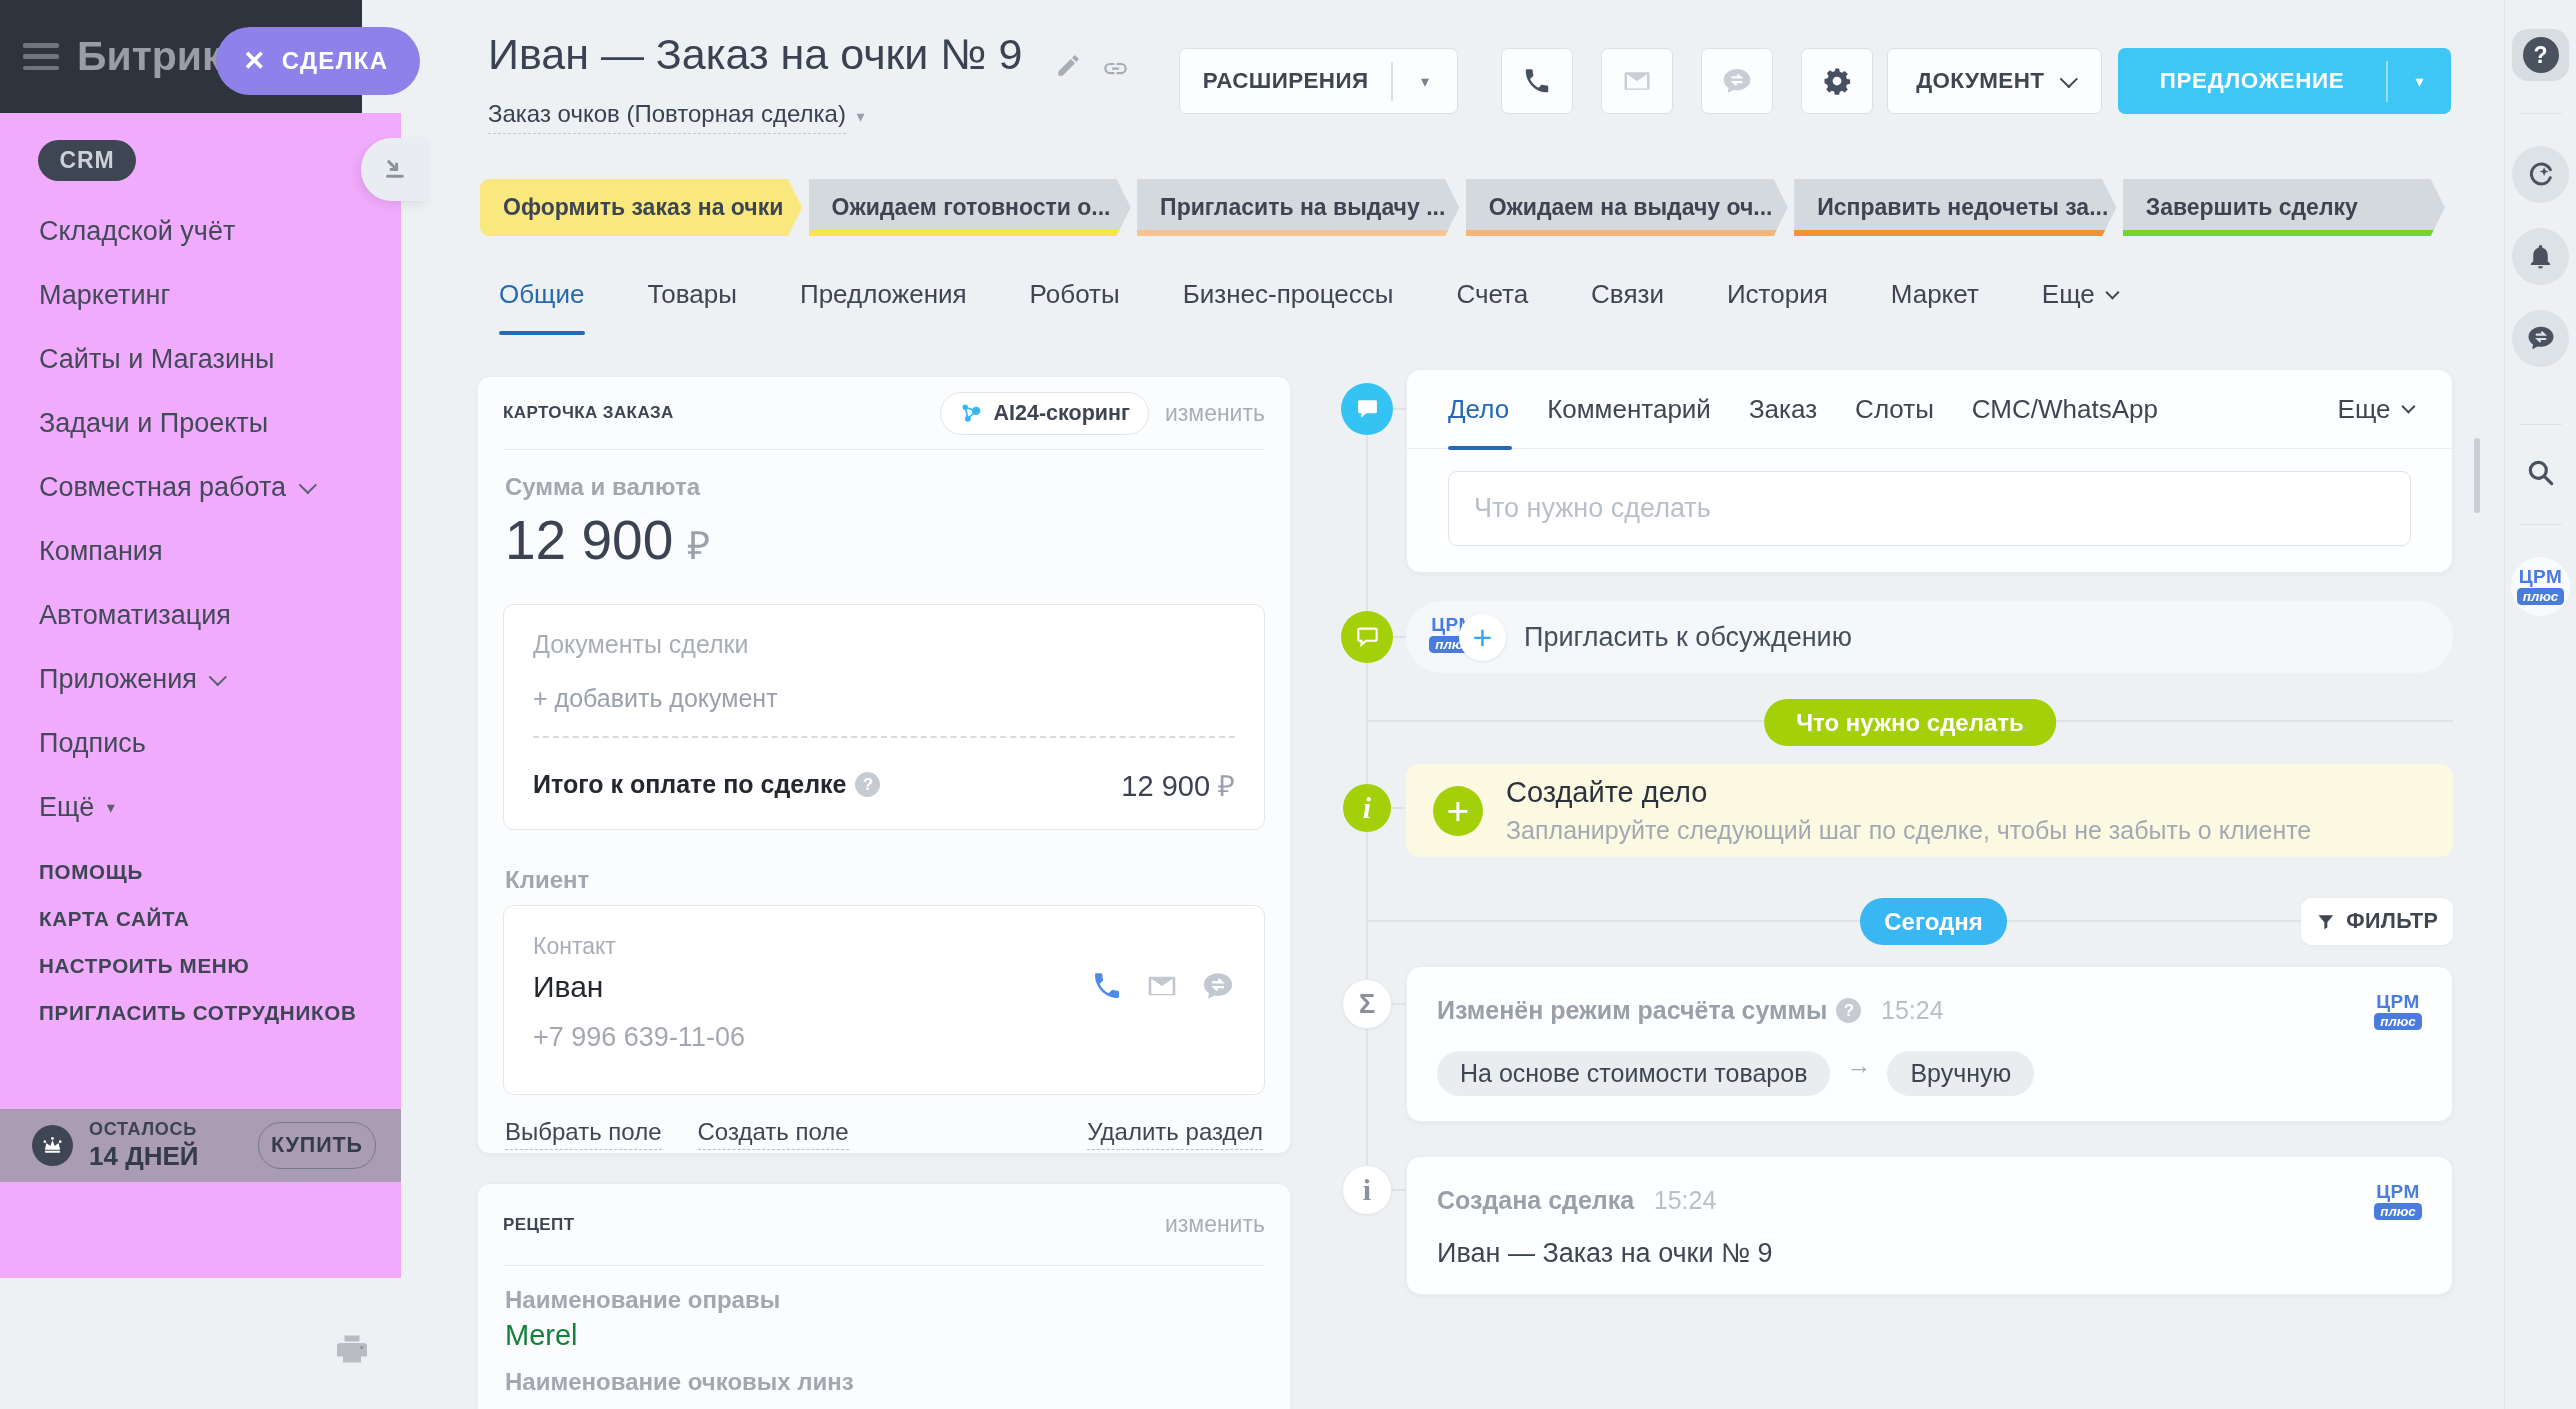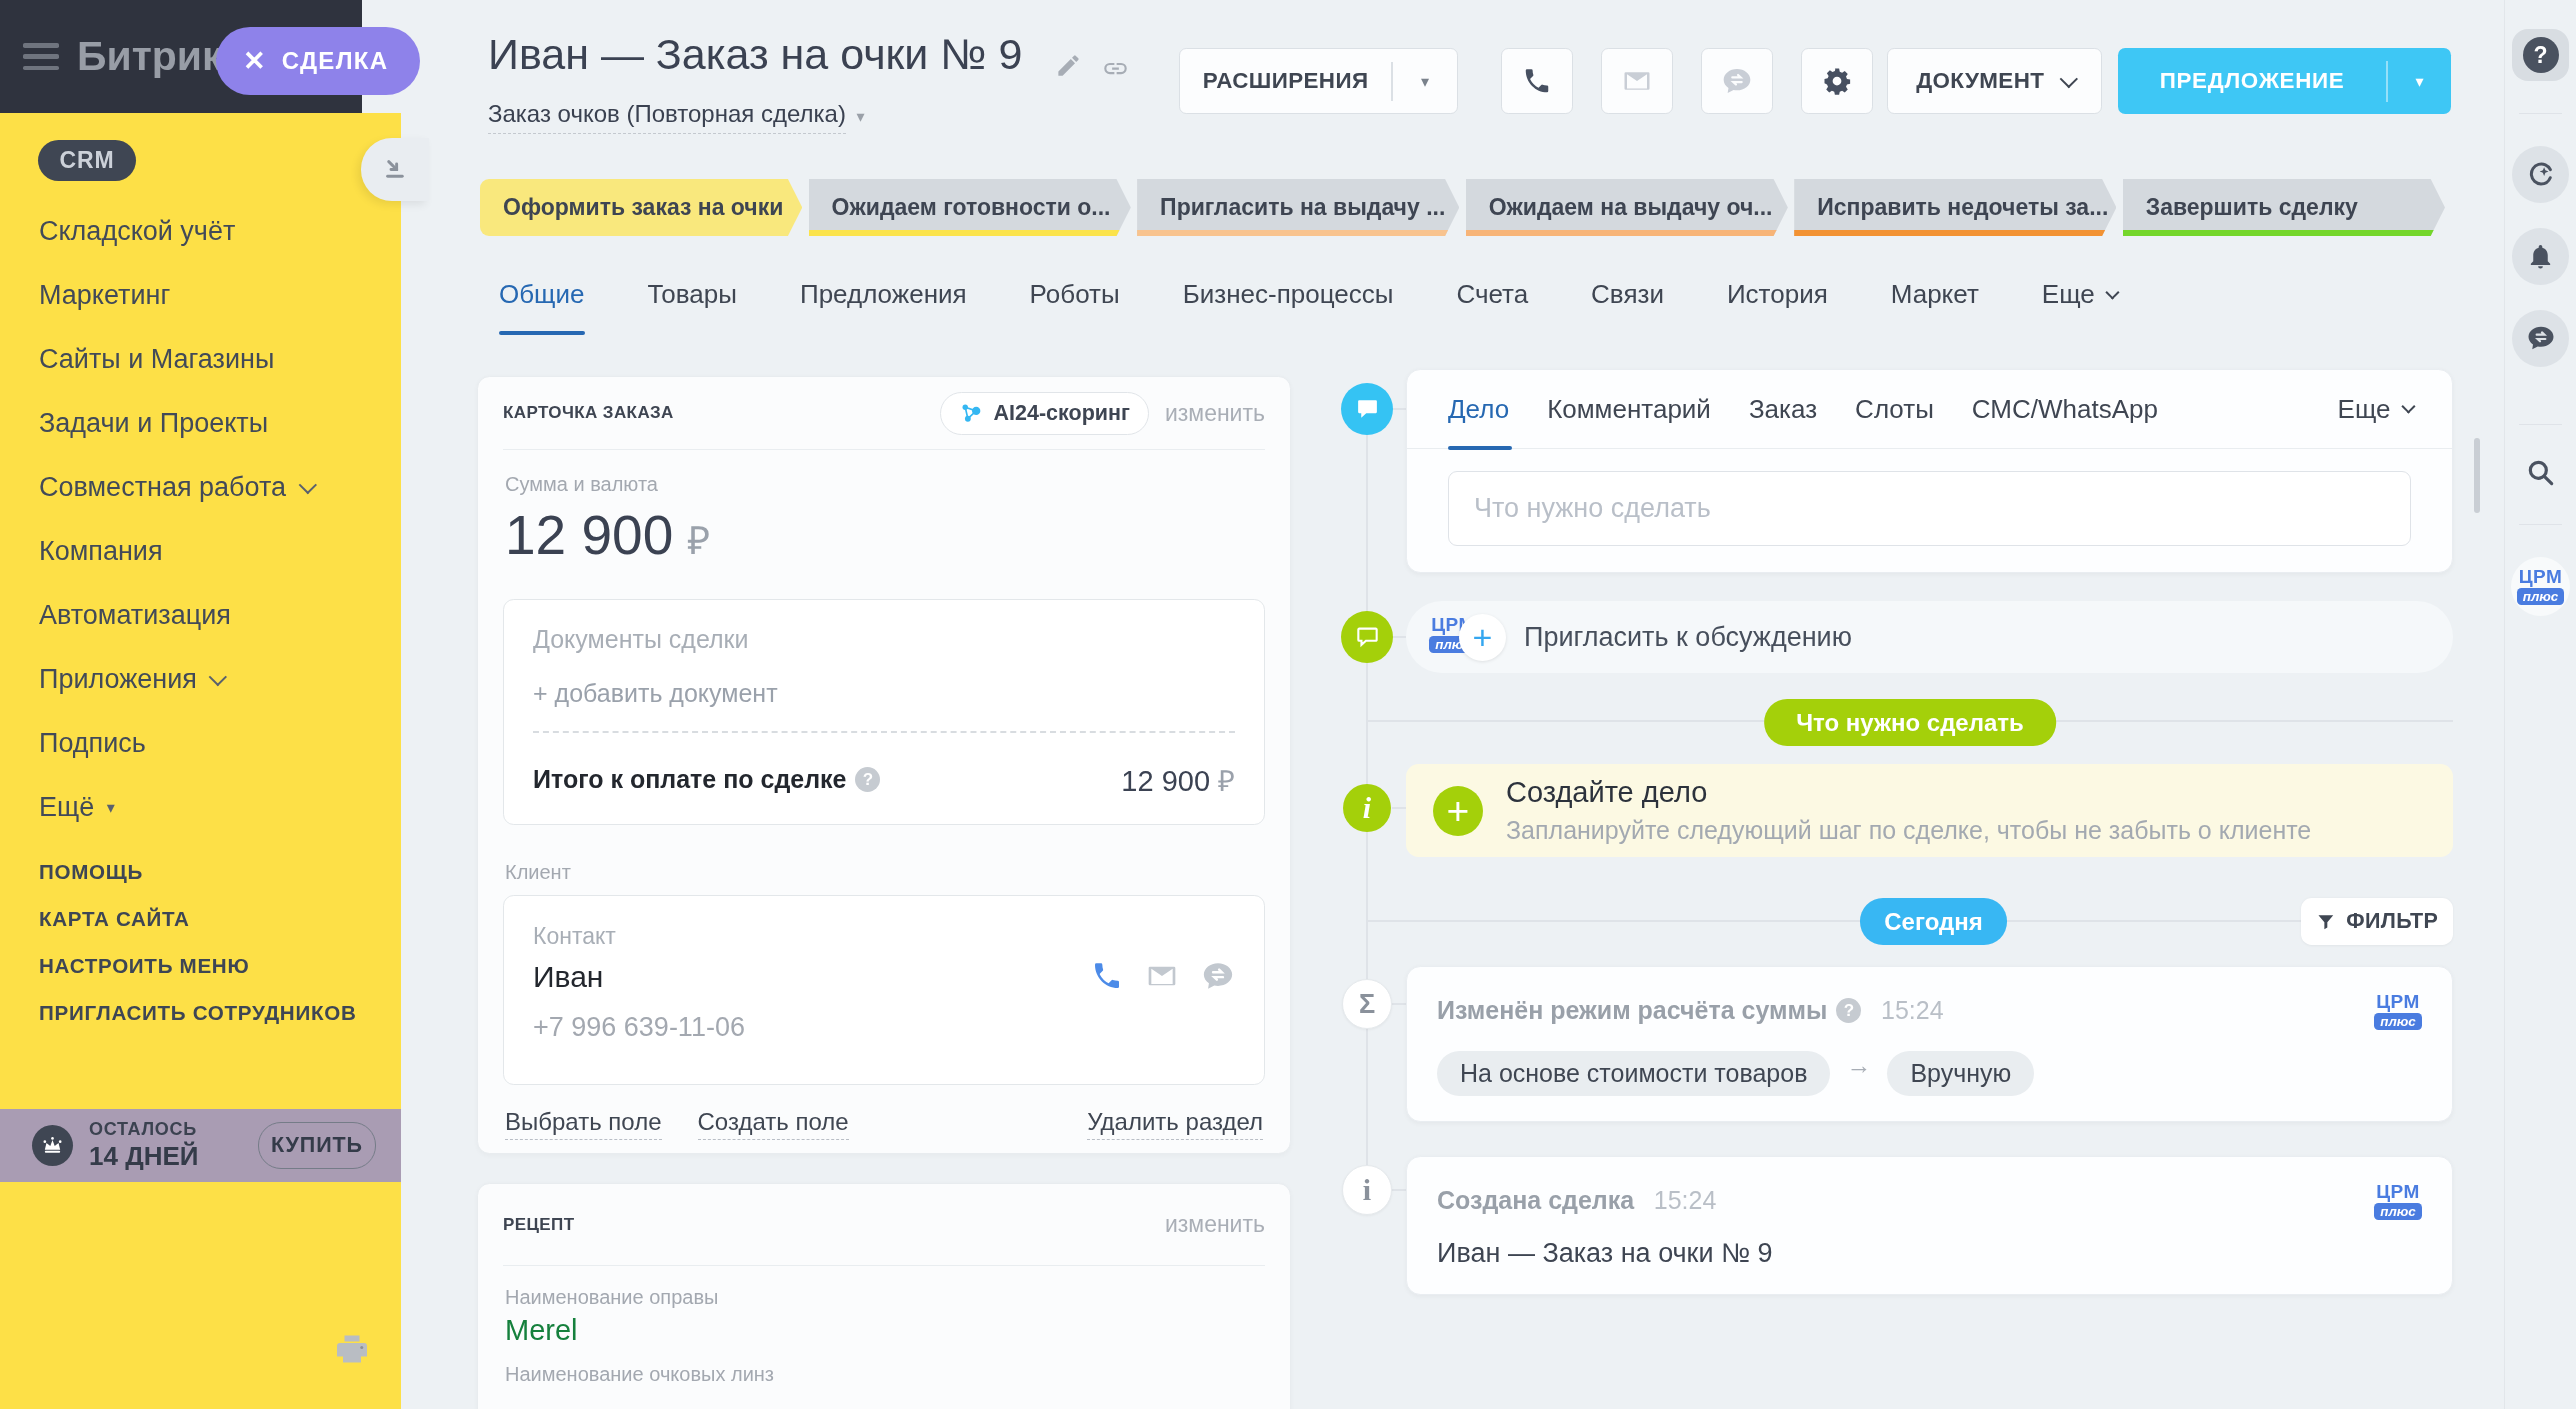--- a/index.html
+++ b/index.html
@@ -10,21 +10,21 @@
   
   .dark-header { position:absolute; left:0; top:0; width:362px; height:113px; background:#2f333e; z-index:5; display:flex; align-items:center; }
   .hamburger { width:36px; height:27px; margin-left:23px; display:flex; flex-direction:column; justify-content:space-between; cursor:pointer; }
   .hamburger span { display:block; height:4.5px; border-radius:1.8px; background:#6f747e; }
   .brand { margin-left:18px; font-size:41px; font-weight:bold; color:#989da6; white-space:nowrap; }
   .brand b { color:#2d9fc4; }
   .entity-pill { position:absolute; left:216px; top:27px; height:68px; border-radius:34px; background:#8e82ea; display:flex; align-items:center; padding:0 32px 0 27px; gap:16px; z-index:40; cursor:pointer; }
   .entity-pill .x { color:#fff; font-size:27px; font-weight:bold; line-height:1; }
   .entity-pill .lbl { color:#fff; font-size:24px; font-weight:bold; letter-spacing:1.3px; }
 
-  .side-scrim { position:absolute; left:0; top:113px; width:401px; height:1297px; background:#fde047; z-index:4; }
+  .side-scrim { position:absolute; left:0; top:113px; width:401px; height:1165px; background:#f0abfc; z-index:4; }
   .crm-pill { position:absolute; left:38px; top:27px; width:98px; height:41px; border-radius:20.6px; background:#3f4653; color:#ccd1d9; font-weight:bold; font-size:23px; display:flex; align-items:center; justify-content:center; letter-spacing:0.9px; }
   .menu { position:absolute; left:0; top:86px; width:401px; }
   .mi { height:64px; display:flex; align-items:center; padding-left:39px; font-size:27px; color:#424a58; cursor:pointer; gap:12.5px; white-space:nowrap; }
   .mi .chev { width:12.5px; height:12.5px; border-right:2.7px solid #5a616d; border-bottom:2.7px solid #5a616d; transform:rotate(45deg) translateY(-3.6px); }
   .mi .tri { font-size:16px; color:#5a616d; }
   .menu-footer { position:absolute; left:0; top:735px; width:401px; }
   .mf { height:47px; display:flex; align-items:center; padding-left:39px; font-size:20.6px; font-weight:bold; letter-spacing:0.7px; color:#3e4654; cursor:pointer; }
   .trial { position:absolute; left:0; top:996px; width:401px; height:73px; background:#a99cb3; display:flex; align-items:center; }
   .trial-crown { width:41px; height:41px; border-radius:50%; background:#3f4653; margin-left:32px; display:flex; align-items:center; justify-content:center; }
   .trial-txt { margin-left:16px; }
@@ -75,21 +75,21 @@
   .tab.active::after { content:""; position:absolute; left:0; right:0; bottom:-25px; height:4.5px; border-radius:2.7px; background:#2668b2; }
   .tab .chevron { width:9.8px; height:9.8px; border-width:2.2px; }
 
   
   .card { position:absolute; left:477px; width:814px; background:#fbfcfd; border:0.9px solid #e8ecef; border-radius:12.5px; box-shadow:0 1.8px 5.4px rgba(0,0,0,.03); }
   .card-head { margin:0 25px; height:73px; border-bottom:0.9px solid #e9edf0; display:flex; align-items:center; }
   .card-title { font-size:17px; font-weight:bold; letter-spacing:0.4px; color:#3e4552; }
   .scoring-badge { margin-left:auto; height:43px; border:1.8px solid #e1e5e9; border-radius:21.5px; background:#fff; display:flex; align-items:center; gap:9px; padding:0 18px; cursor:pointer; }
   .scoring-badge .bt { font-size:21.5px; font-weight:bold; color:#3e4552; }
   .edit-link { margin-left:16px; font-size:23px; color:#a9aeb6; cursor:pointer; }
-  .field-label { margin:23px 27px 0; font-size:20px; color:#a3a8b0; }
+  .field-label { margin:23px 27px 0; font-size:24px; color:#a3a8b0;font-weight:bold; }
   .amount { margin:7.2px 27px 0; font-size:55px; font-weight:500; color:#3b4252; display:flex; align-items:baseline; gap:14.3px; }
   .amount .cur { font-size:39px; color:#9aa1ab; font-weight:400; }
   .inner-box { margin:32px 25px 0; border:0.9px solid #e3e7ea; border-radius:10.7px; background:#fff; padding:25px 29px; }
   .muted-lbl { font-size:25px; color:#a8aeb6; }
   .add-doc { margin-top:25px; font-size:25px; color:#9aa1ab; cursor:pointer; }
   .dashed { margin-top:23px; border-bottom:2.7px dashed #d8dce0; }
   .total-row { margin-top:27px; display:flex; align-items:center; }
   .total-lbl { font-size:25px; font-weight:bold; color:#23272e; }
   .q-circle { width:25px; height:25px; border-radius:50%; background:#c6cbd1; color:#fff; font-size:17px; font-weight:bold; display:inline-flex; align-items:center; justify-content:center; margin-left:9px; cursor:pointer; }
   .total-val { margin-left:auto; font-size:29px; color:#3b4252; }

